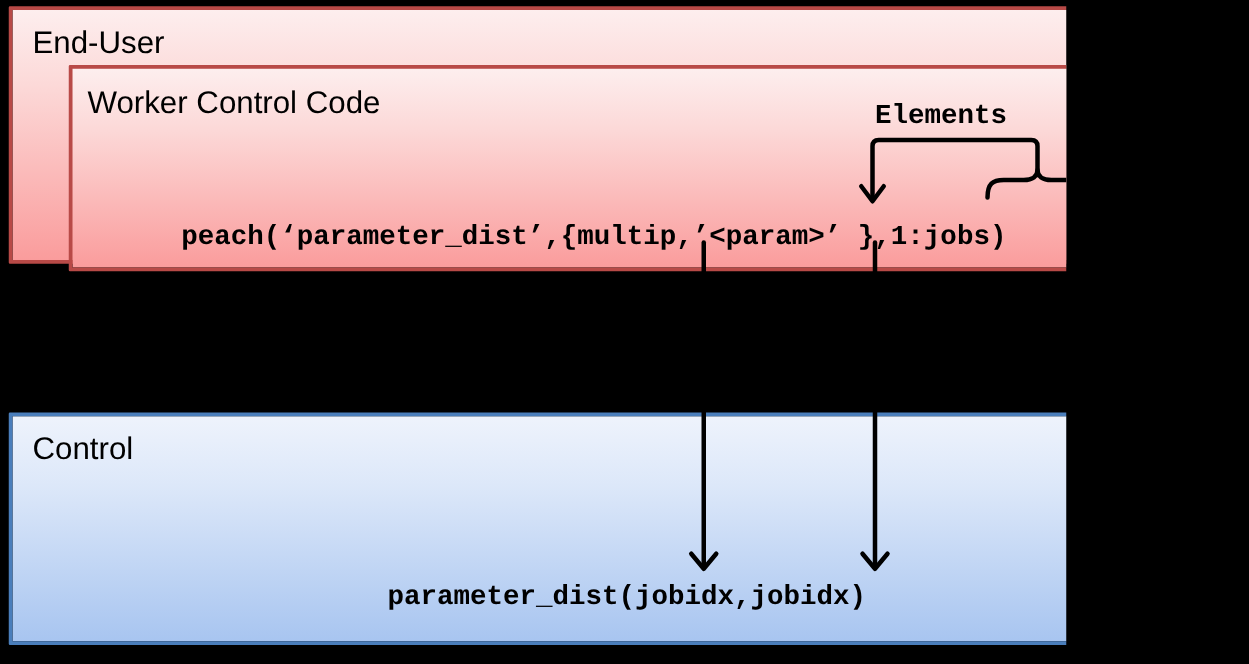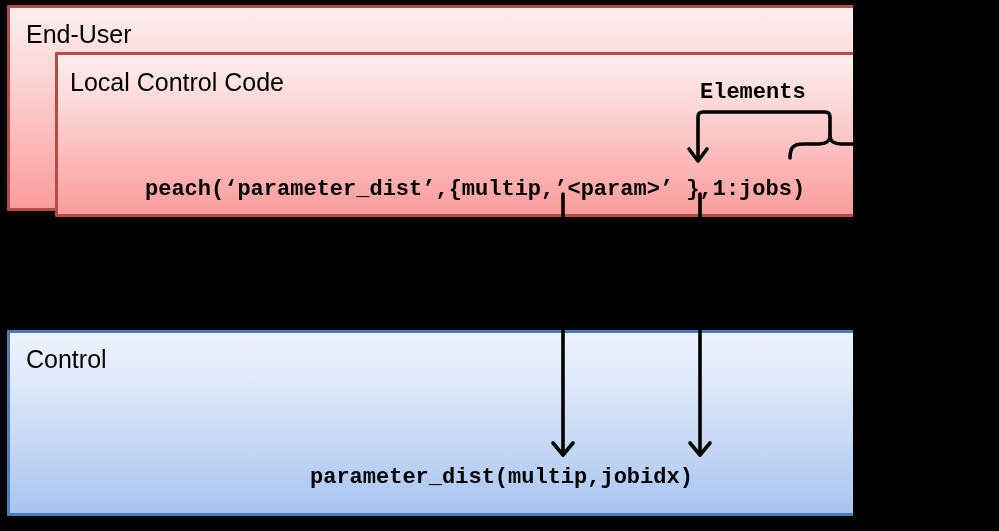--- a/index.html
+++ b/index.html
@@ -71,30 +71,30 @@
 </head>
 <body>
 
 <div id="stage">
 
   <div id="end-user-box" class="box pink-box">
     <div class="box-title">End-User</div>
   </div>
 
   <div id="local-control-box" class="box pink-box">
-    <div class="box-title">Local Control Code</div>
+    <div class="box-title">Worker Control Code</div>
   </div>
 
   <div id="worker-box" class="box blue-box">
     <div class="box-title">Control</div>
   </div>
 
 
   <div id="top-code" class="code">peach(‘parameter_dist’,{multip,’&lt;param&gt;’ },1:jobs)</div>
-  <div id="bottom-code" class="code">parameter_dist(multip,jobidx)</div>
+  <div id="bottom-code" class="code">parameter_dist(jobidx,jobidx)</div>
 
   <div id="elements-label" class="code">Elements</div>
 
   <svg id="annotation-layer" viewBox="0 0 999 531" xmlns="http://www.w3.org/2000/svg">
 
     <path d="M 698 158 L 698 117 Q 698 112 703 112 L 825 112 Q 830 112 830 117 L 830 140"></path>
     <polyline points="689,149 698,161 707,149"></polyline>
 
     <path d="M 790 158 C 790 147 794 144 803 144 L 819 144 C 826 144 830 141 830 136 C 830 141 834 144 841 144 L 857 144 C 866 144 870 147 870 158"></path>
 

